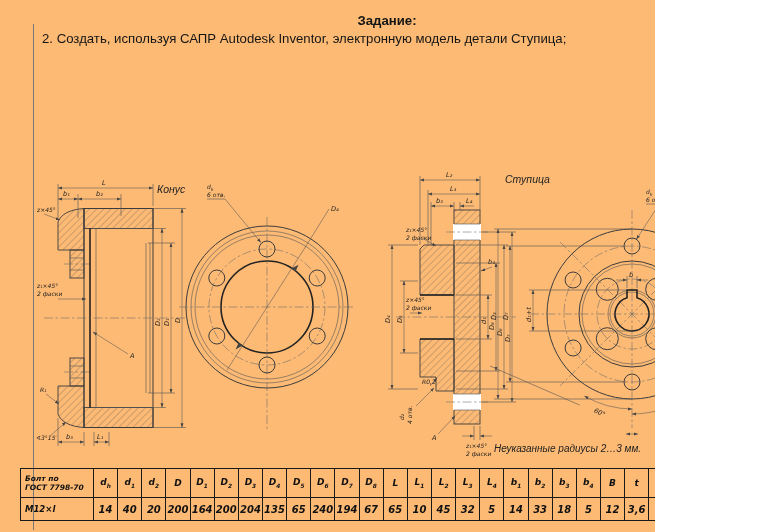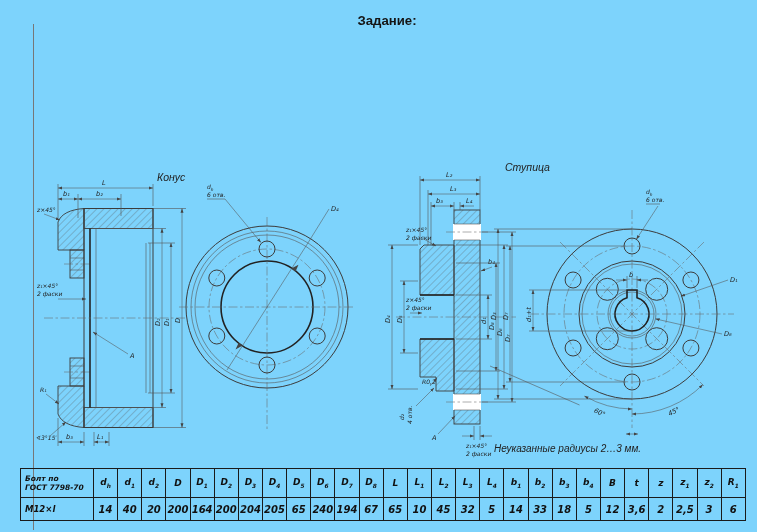--- a/index.html
+++ b/index.html
@@ -1,25 +1,25 @@
 <!DOCTYPE html>
 <html><head>
 <meta charset="utf-8">
 <style>
   html,body{margin:0;padding:0;background:#fff;}
-  #page{position:relative;width:757px;height:532px;background:#7dd3fc;overflow:hidden;
+  #page{position:relative;width:655px;height:532px;background:#fdba74;overflow:hidden;
         font-family:"Liberation Sans",sans-serif;color:#111;}
   #left-rule{position:absolute;left:33px;top:24px;width:1px;height:506px;background:#777;}
   
   #task{position:absolute;left:42px;top:12px;width:700px;font-size:13.2px;line-height:17.6px;color:#151515;}
   #task .title{text-align:center;font-weight:bold;width:690px;}
   #task .ln{white-space:nowrap;}
   sub{font-size:70%;}
   
-  .dwg-title{position:absolute;font-style:italic;font-size:10.5px;color:#222;}
+  .dwg-title{position:absolute;font-style:italic;font-size:10.5px;color:#222;margin-top:12px;}
   #dwg-note{position:absolute;left:494px;top:443px;font-style:italic;font-size:10px;color:#222;}
   
   svg{position:absolute;overflow:visible;}
   .ol{fill:none;stroke:#3c3c3c;stroke-width:1;}
   .thin{fill:none;stroke:#555;stroke-width:.6;}
   .bold{fill:none;stroke:#222;stroke-width:1.6;}
   .cl{fill:none;stroke:#666;stroke-width:.55;stroke-dasharray:9 2.5 2.5 2.5;}
   .dim{fill:none;stroke:#555;stroke-width:.55;}
   .hat{stroke:#3c3c3c;stroke-width:.9;fill:url(#hp);}
   text.lbl{font-family:"DejaVu Sans",sans-serif;font-style:italic;font-size:6.6px;fill:#222;}
@@ -35,20 +35,21 @@
   #dim-table sub{font-size:65%;}
 </style>
 </head>
 <body>
 
 <div id="page">
   <div id="left-rule"></div>
 
   <div id="task">
     <div class="title">Задание:</div>
+    <div class="ln">2. Создать, используя САПР Autodesk Inventor, электронную модель детали Ступица;</div>
   </div>
 
   <div class="dwg-title" style="left:157px;top:171px;">Конус</div>
   <div class="dwg-title" style="left:505px;top:161px;">Ступица</div>
   <div id="dwg-note">Неуказанные радиусы 2…3 мм.</div>
 
   <svg style="left:36px;top:170px;" width="156" height="292" viewBox="0 0 156 292">
     <defs>
       <pattern id="hp" width="5" height="5" patternTransform="rotate(45)" patternUnits="userSpaceOnUse">
         <line x1="0" y1="0" x2="0" y2="5" stroke="#555" stroke-width=".6"></line>
@@ -351,21 +352,21 @@
     <tbody>
       <tr>
         <td class="c0">M12×l</td>
       <td>14</td>
           <td>40</td>
           <td>20</td>
           <td>200</td>
           <td>164</td>
           <td>200</td>
           <td>204</td>
-          <td>205</td>
+          <td>135</td>
           <td>65</td>
           <td>240</td>
           <td>194</td>
           <td>67</td>
           <td>65</td>
           <td>10</td>
           <td>45</td>
           <td>32</td>
           <td>5</td>
           <td>14</td>

